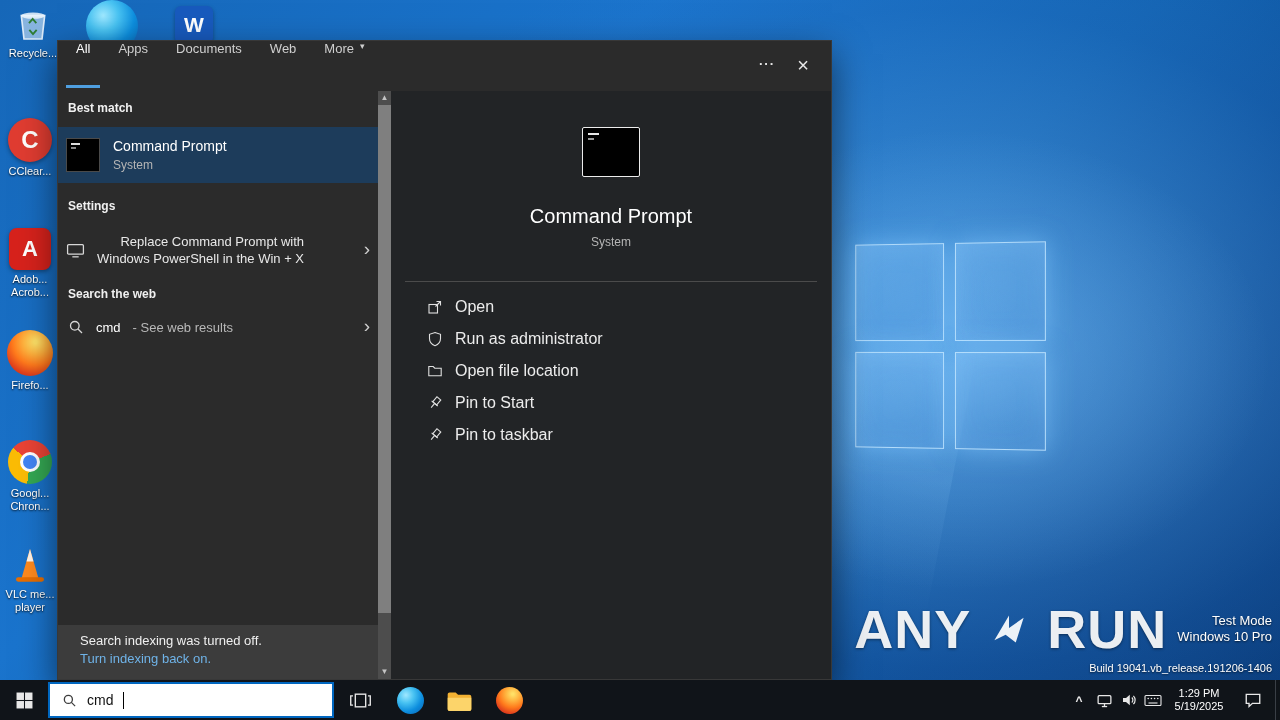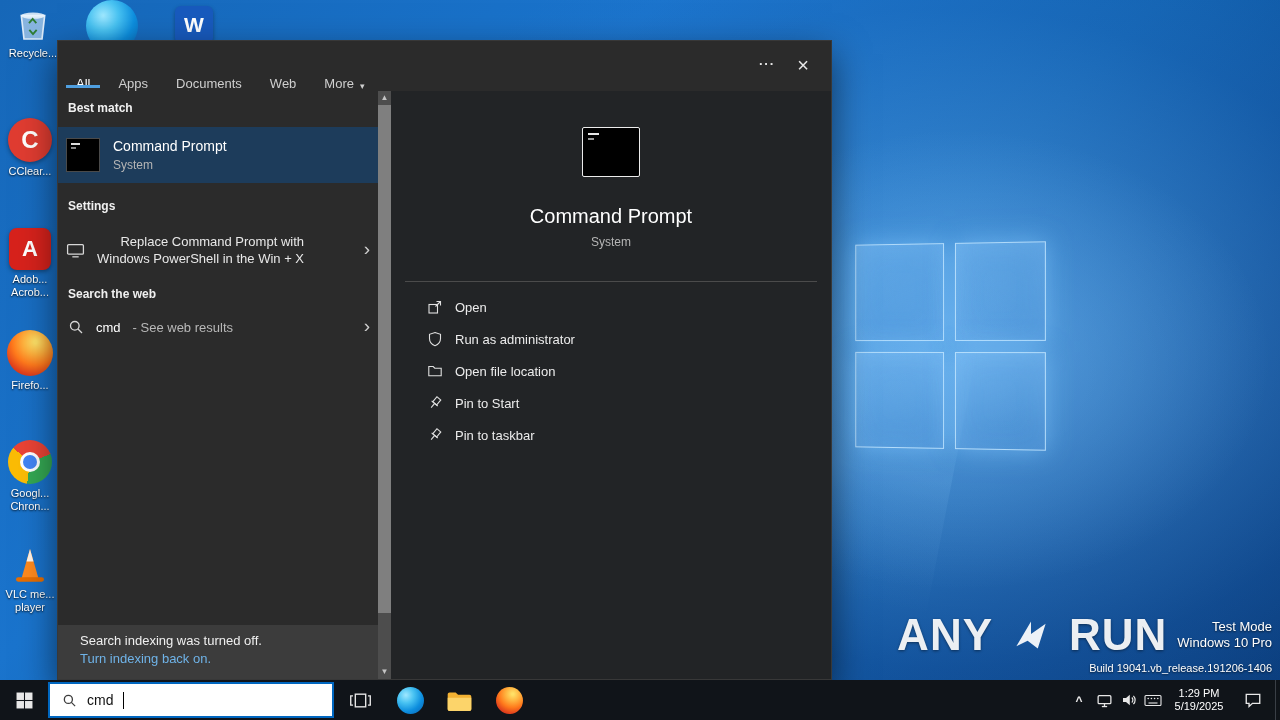--- a/index.html
+++ b/index.html
@@ -36,21 +36,21 @@
   .chrome-ball::after { content:""; position:absolute; left:50%; top:50%; width:14px; height:14px; margin:-7px 0 0 -7px; border-radius:50%; background:#4285f4; }
   .sq-letter { display:flex; align-items:center; justify-content:center; font-weight:700; color:#fff; }
   .ccl { width:44px; height:44px; border-radius:50%; background:#e03c31; font-size:24px; box-shadow:0 2px 4px rgba(0,0,0,.35); }
   .acr { width:42px; height:42px; border-radius:8px; background:#d7221c; font-size:22px; box-shadow:0 2px 4px rgba(0,0,0,.35); }
   .wrd { width:38px; height:38px; border-radius:6px; background:#185abd; font-size:21px; box-shadow:0 2px 4px rgba(0,0,0,.35); }
 
   
   .search-win { position:absolute; left:57px; top:40px; width:775px; height:640px; background:#2b2b2b;
     z-index:5; color:#e8e8e8; box-shadow:0 14px 34px rgba(0,0,0,.55); border:1px solid #383838; }
   .tabs { position:absolute; left:16px; top:0; height:50px; display:flex; gap:24px; align-items:center; font-size:13px; }
-  .tab { position:relative; height:50px; display:flex; align-items:flex-end; padding:0 2px; color:#cfcfcf; }
+  .tab { position:relative; height:50px; display:flex; align-items:flex-start; padding:0 2px; color:#cfcfcf; }
   .tab.active { color:#fff; }
   .tab.active::after { content:""; position:absolute; left:-8px; right:-8px; bottom:3px; height:3px; background:#4f9fe0; }
   .tab .caret { font-size:9px; margin-left:6px; color:#cfcfcf; }
   .hdr-dots { position:absolute; right:56px; top:15px; font-size:13px; font-weight:700; letter-spacing:1px; color:#e8e8e8; }
   .hdr-close { position:absolute; right:14px; top:10px; width:28px; height:28px; text-align:center; line-height:28px; font-size:20px; color:#e8e8e8; }
 
   .section-h { position:absolute; left:10px; font-size:12px; font-weight:700; color:#f0f0f0; }
   .h-best { top:60px; } .h-settings { top:158px; } .h-web { top:246px; }
 
   .best-item { position:absolute; left:0; top:86px; width:320px; height:56px; background:#1d3c5b;
@@ -80,21 +80,21 @@
 
   .preview { position:absolute; left:333px; top:50px; right:0; bottom:0; background:#222426; }
   .pv-icon { position:absolute; left:50%; top:36px; transform:translateX(-50%); width:58px; height:50px;
     background:#000; border:1px solid #ececec; border-radius:2px; }
   .pv-icon::before { content:""; position:absolute; left:5px; top:5px; width:11px; height:2px; background:#e8e8e8; }
   .pv-icon::after { content:""; position:absolute; left:5px; top:10px; width:6px; height:2px; background:#9a9a9a; }
   .pv-title { position:absolute; top:114px; left:0; right:0; text-align:center; font-size:20px; font-weight:400; color:#fff; }
   .pv-sub { position:absolute; top:144px; left:0; right:0; text-align:center; font-size:12px; color:#b5b5b5; }
   .pv-divider { position:absolute; top:190px; left:14px; right:14px; border-top:1px solid #4b4b4b; }
   .pv-actions { position:absolute; top:200px; left:0; right:0; }
-  .pv-action { height:32px; display:flex; align-items:center; gap:12px; padding-left:36px; font-size:13px; color:#ececec; }
+  .pv-action { height:32px; display:flex; align-items:center; gap:12px; padding-left:36px; font-size:16px; color:#ececec; }
   .pv-ic { width:16px; height:16px; flex:0 0 auto; display:flex; }
 
   
   .taskbar { position:absolute; left:0; bottom:0; width:1280px; height:40px; background:#101419; z-index:20; color:#fff; }
   .tb-start { position:absolute; left:0; top:0; width:48px; height:40px; display:flex; align-items:center; justify-content:center; }
   .tb-search { position:absolute; left:48px; top:2px; width:286px; height:36px; background:#fff; border:2px solid #0067c0;
     display:flex; align-items:center; gap:10px; padding-left:12px; }
   .tbs-txt { font-size:14px; color:#111; }
   .tb-caret { width:1px; height:17px; background:#000; animation:blink 1.1s steps(1) infinite; }
   @keyframes blink { 50% { opacity:0; } }
@@ -105,21 +105,21 @@
   .tray-ic { position:absolute; top:0; width:24px; height:40px; display:flex; align-items:center; justify-content:center; }
   .ti-net { left:1092px; } .ti-spk { left:1117px; } .ti-kbd { left:1141px; }
   .tb-clock { position:absolute; left:1168px; top:0; width:62px; height:40px; display:flex; flex-direction:column;
     align-items:center; justify-content:center; font-size:11px; line-height:13px; }
   .tb-action { position:absolute; left:1238px; top:0; width:30px; height:40px; display:flex; align-items:center; justify-content:center; }
   .show-desktop { position:absolute; right:0; top:0; width:5px; height:40px; border-left:1px solid #3a3f46; }
 
   
   .wm { position:absolute; right:8px; bottom:46px; z-index:3; color:#fff; text-align:right; }
   .wm-row { display:flex; align-items:center; justify-content:flex-end; gap:10px; }
-  .wm-brand { display:flex; align-items:center; gap:20px; font-size:44px; font-weight:700; letter-spacing:1px;
+  .wm-brand { display:flex; align-items:center; gap:20px; font-size:54px; font-weight:700; letter-spacing:1px;
     color:rgba(255,255,255,.92); text-shadow:0 1px 3px rgba(0,0,0,.45); }
   .wm-col { font-size:13px; line-height:16px; text-shadow:0 1px 2px rgba(0,0,0,.65); }
   .wm-build { font-size:11px; margin-top:2px; text-shadow:0 1px 2px rgba(0,0,0,.65); }
 </style>
 </head>
 <body>
 
 <div class="screen">
 
   <div class="beam"></div>

